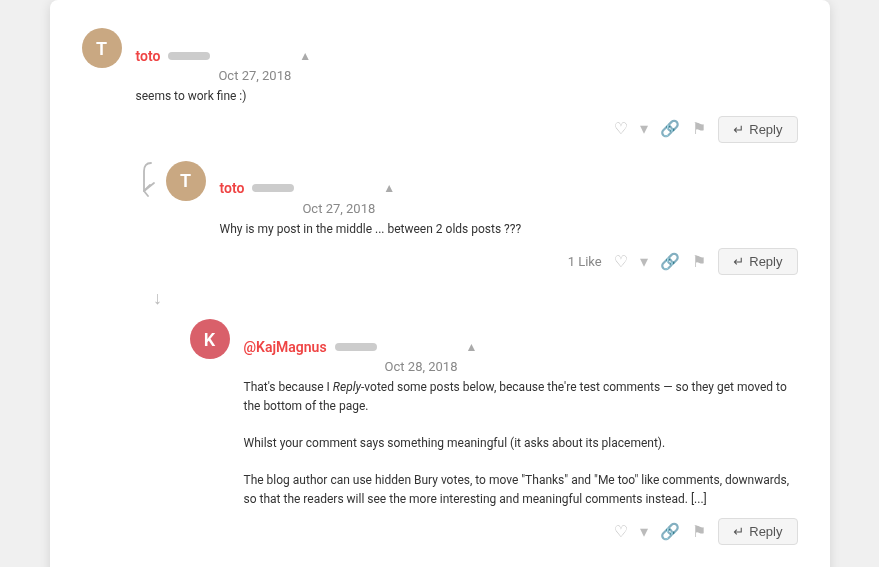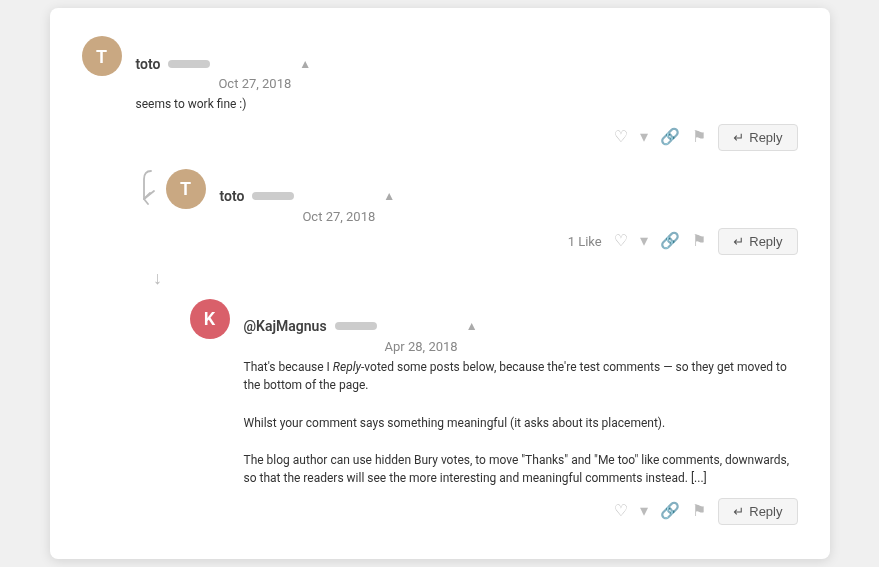--- a/index.html
+++ b/index.html
@@ -40,21 +40,21 @@
     .comment-body { flex: 1; }
     .comment-meta {
       display: flex;
       align-items: center;
       gap: 8px;
       margin-bottom: 4px;
     }
     .author-name {
       font-weight: 600;
       font-size: 14px;
-      color: #404040;
+      color: #ef4444;
     }
     .author-dots {
       display: inline-block;
       width: 42px;
       height: 8px;
       background: #ccc;
       border-radius: 4px;
       vertical-align: middle;
     }
     .comment-date {
@@ -181,20 +181,21 @@
       <div style="flex:1;">
         <div class="comment">
           <div class="avatar avatar-tan">T</div>
           <div class="comment-body">
             <div class="comment-meta">
               <span class="author-name">toto</span>
               <span class="author-dots"></span>
               <span class="comment-date">Oct 27, 2018</span>
               <span class="upvote-icon">▲</span>
             </div>
+            <div class="comment-text">Why is my post in the middle ... between 2 olds posts ???</div>
             <div class="comment-actions">
               <span class="like-count">1 Like</span>
               <span class="action-icon">♡</span>
               <span class="action-icon">▾</span>
               <span class="action-icon">🔗</span>
               <span class="action-icon">⚑</span>
               <button class="reply-btn">
                 <span>↵</span>
                 <span>Reply</span>
               </button>
@@ -208,21 +209,21 @@
       <div class="down-arrow">↓</div>
     </div>
 
     <div class="nested-level2">
       <div class="comment">
         <div class="avatar avatar-pink">K</div>
         <div class="comment-body">
           <div class="comment-meta">
             <span class="author-name">@KajMagnus</span>
             <span class="author-dots"></span>
-            <span class="comment-date">Apr 28, 2018</span>
+            <span class="comment-date">Oct 28, 2018</span>
             <span class="upvote-icon">▲</span>
           </div>
           <div class="comment-text">
             That's because I <em>Reply</em>-voted some posts below, because the're test comments — so they get moved to the bottom of the page.<br><br>
             Whilst your comment says something meaningful (it asks about its placement).<br><br>
             The blog author can use hidden Bury votes, to move "Thanks" and "Me too" like comments, downwards, so that the readers will see the more interesting and meaningful comments instead. [...]
           </div>
           <div class="comment-actions">
             <span class="action-icon">♡</span>
             <span class="action-icon">▾</span>

